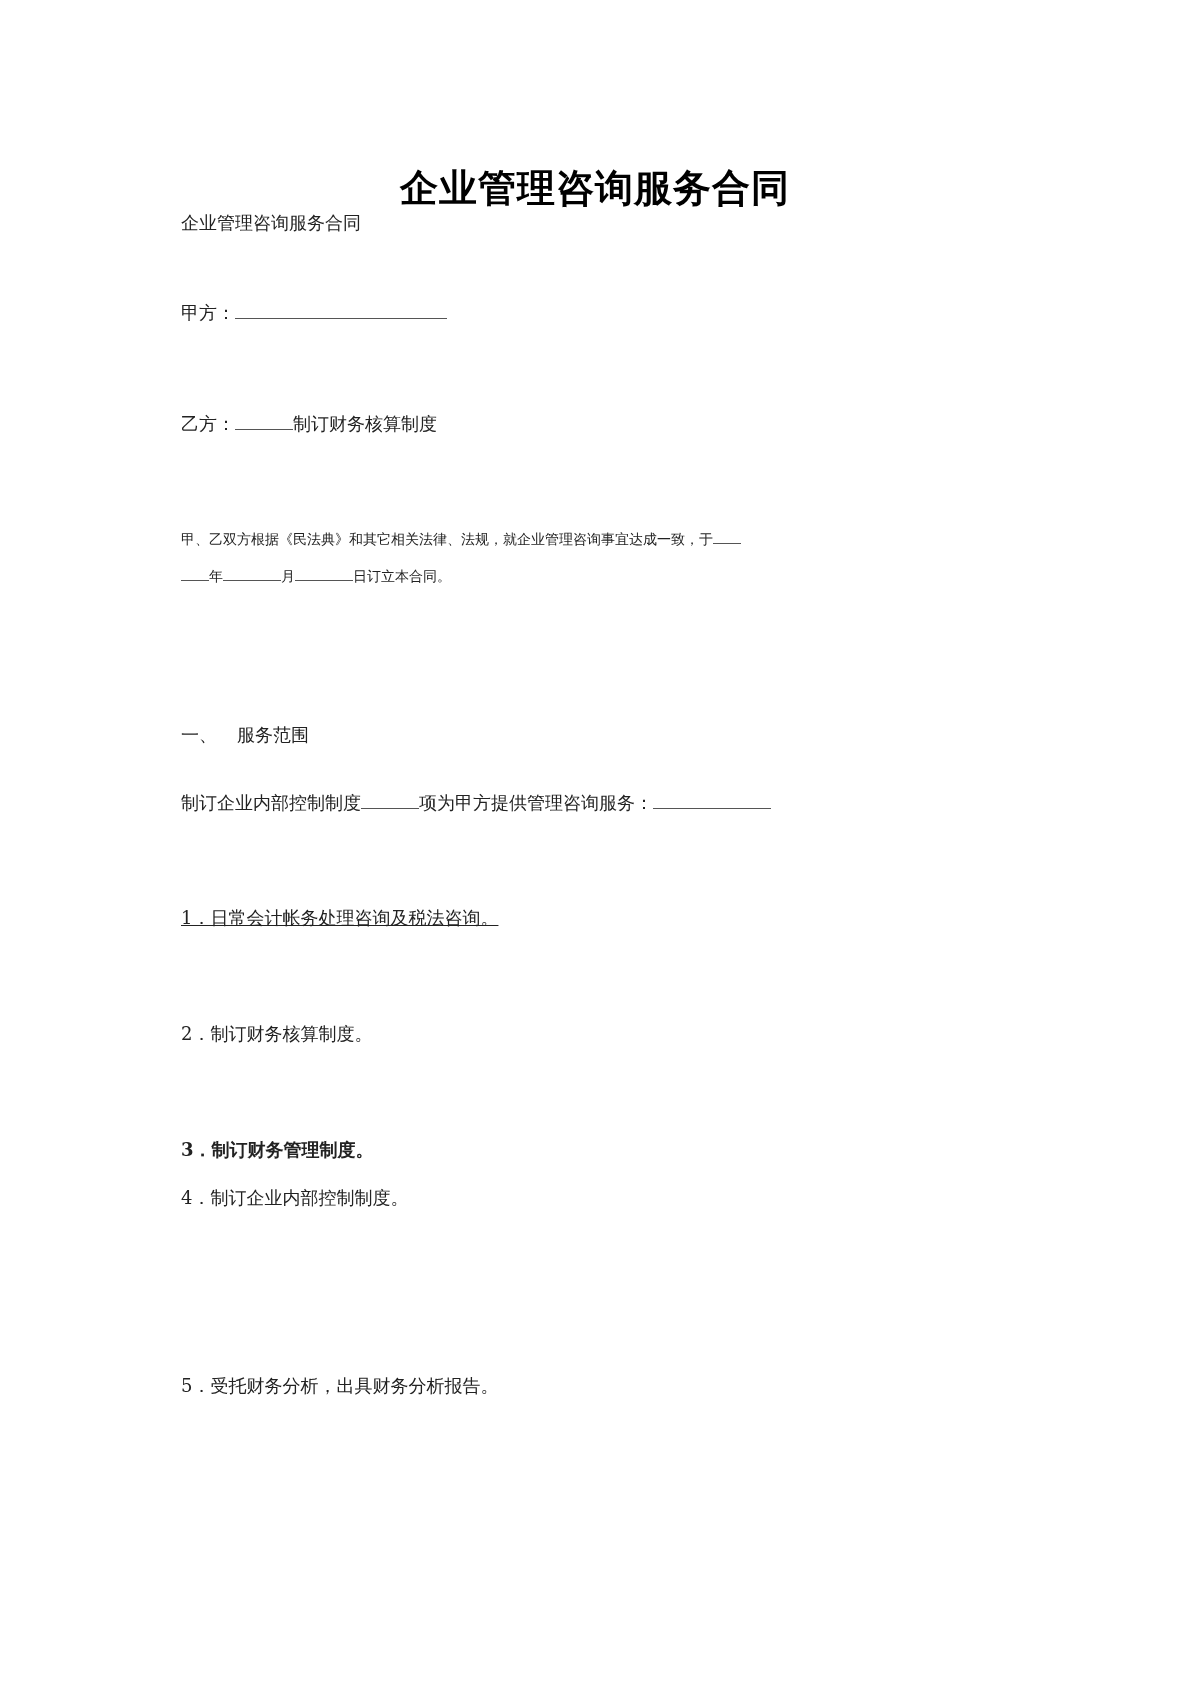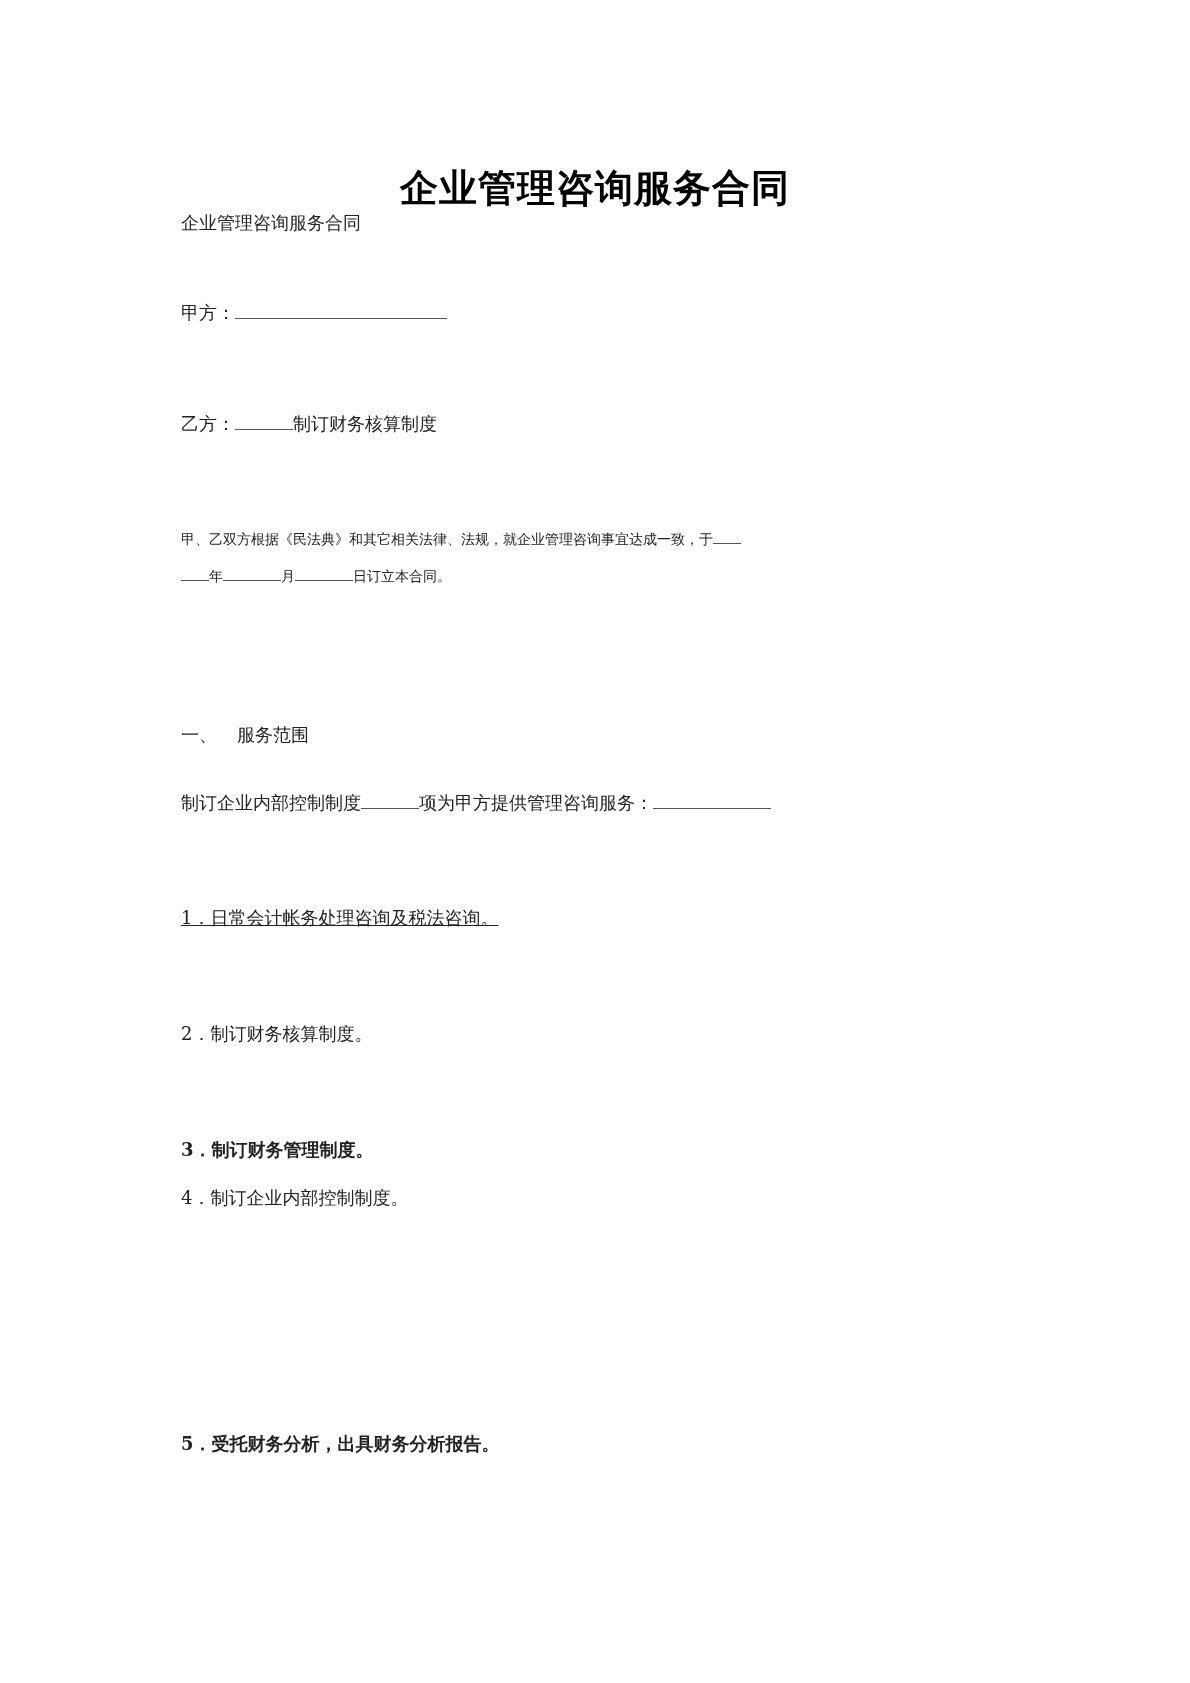--- a/index.html
+++ b/index.html
@@ -85,15 +85,15 @@
   </div>
 
   <div class="line" style="top:788px;">
     <span>制订企业内部控制制度</span><span class="blank" style="width:58px;"></span><span>项为甲方提供管理咨询服务：</span><span class="blank" style="width:118px;"></span>
   </div>
 
   <div class="line" style="top:903px;text-decoration:underline;">1．日常会计帐务处理咨询及税法咨询。</div>
   <div class="line" style="top:1019px;text-align:center;">2．制订财务核算制度。</div>
   <div class="line" style="top:1135px;font-weight:bold;">3．制订财务管理制度。</div>
   <div class="line" style="top:1183px;">4．制订企业内部控制制度。</div>
-  <div class="line" style="top:1429px;font-weight:bold;">5．受托财务分析，出具财务分析报告。</div>
+  <div class="line" style="top:1371px;">5．受托财务分析，出具财务分析报告。</div>
 
 </div>
 
 </body></html>

